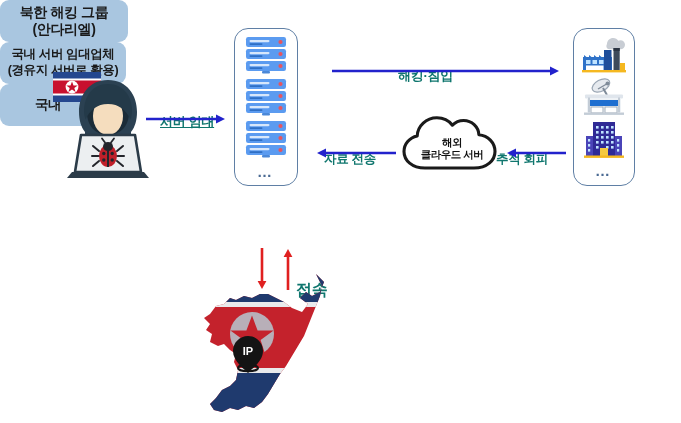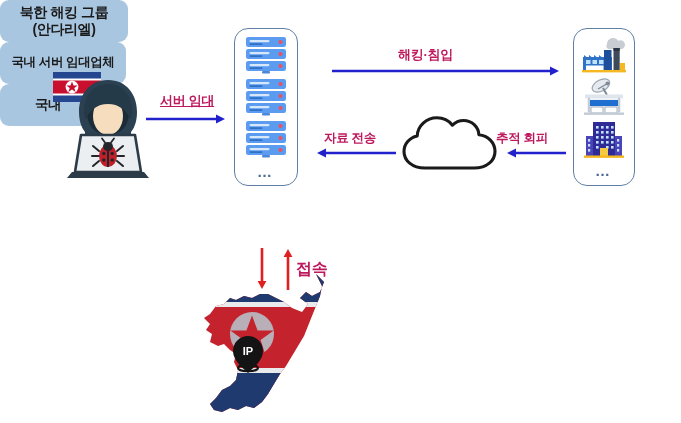--- a/index.html
+++ b/index.html
@@ -63,21 +63,22 @@
     letter-spacing: 3px;
     line-height: 1;
     margin-top: 2px;
   }
 
   
   .arrowlabel {
     font-weight: bold;
     white-space: nowrap;
     letter-spacing: -0.3px;
-    color: #be185d;
+    color: #0f766e;
+    margin-top: 21px;
   }
 
   
   .cloudtext {
     position: absolute;
     left: 0; right: 0;
     text-align: center;
     font-weight: bold;
     line-height: 1.15;
     letter-spacing: -0.5px;
@@ -201,32 +202,37 @@
         <circle cx="37.5" cy="18" r="2.1" fill="#e8545e"></circle>
         <circle cx="37.5" cy="30" r="2.1" fill="#e8545e"></circle>
         <rect x="19" y="35" width="8" height="2.4" rx="1" fill="#4b88d8"></rect>
       </g>
     </svg>
     <span class="dots">…</span>
   </div>
 
   <div class="pill" style="left:212px; top:196px; width:126px; height:42px; font-size:12.5px;">
     <span class="l1">국내 서버 임대업체</span>
+    <span class="l2">(경유지 서버로 활용)</span>
   </div>
 
   <div class="arrowlabel abs" style="left:398px; top:46px; font-size:13px;">해킹·침입</div>
   <svg class="abs" style="left:332px; top:65px;" width="228" height="12" viewBox="0 0 228 12">
     <line x1="0" y1="6" x2="218" y2="6" stroke="#2222cc" stroke-width="2.6"></line>
     <path d="M218 1.4 L227 6 L218 10.6 Z" fill="#2222cc"></path>
   </svg>
 
   <div class="abs" style="left:398px; top:112px; width:108px; height:62px;">
     <svg width="108" height="62" viewBox="0 0 108 62">
       <path d="M27 56 C14 56 6 48.5 6 39.5 C6 32 11.5 25.6 19.2 24 C19.6 13.8 28.3 5.8 38.9 5.8 C45.2 5.8 50.9 8.7 54.4 13.2 C57.2 10.3 61.2 8.5 65.6 8.5 C73.8 8.5 80.5 14.8 80.9 22.7 C90 23.6 97 30.7 97 39.5 C97 48.5 89 56 76 56 Z" fill="#ffffff" stroke="#1a1a1a" stroke-width="3.1" stroke-linejoin="round"></path>
     </svg>
+    <div class="cloudtext" style="top:24px; font-size:10.5px;">
+      <div>해외</div>
+      <div>클라우드 서버</div>
+    </div>
   </div>
 
   <div class="arrowlabel abs" style="left:324px; top:130px; font-size:12.5px;">자료 전송</div>
   <svg class="abs" style="left:314px; top:147px;" width="82" height="12" viewBox="0 0 82 12">
     <line x1="12" y1="6" x2="82" y2="6" stroke="#2222cc" stroke-width="2.6"></line>
     <path d="M12 1.4 L3 6 L12 10.6 Z" fill="#2222cc"></path>
   </svg>
 
   <div class="arrowlabel abs" style="left:496px; top:130px; font-size:12.5px;text-align:right;">추적 회피</div>
   <svg class="abs" style="left:504px; top:147px;" width="62" height="12" viewBox="0 0 62 12">

